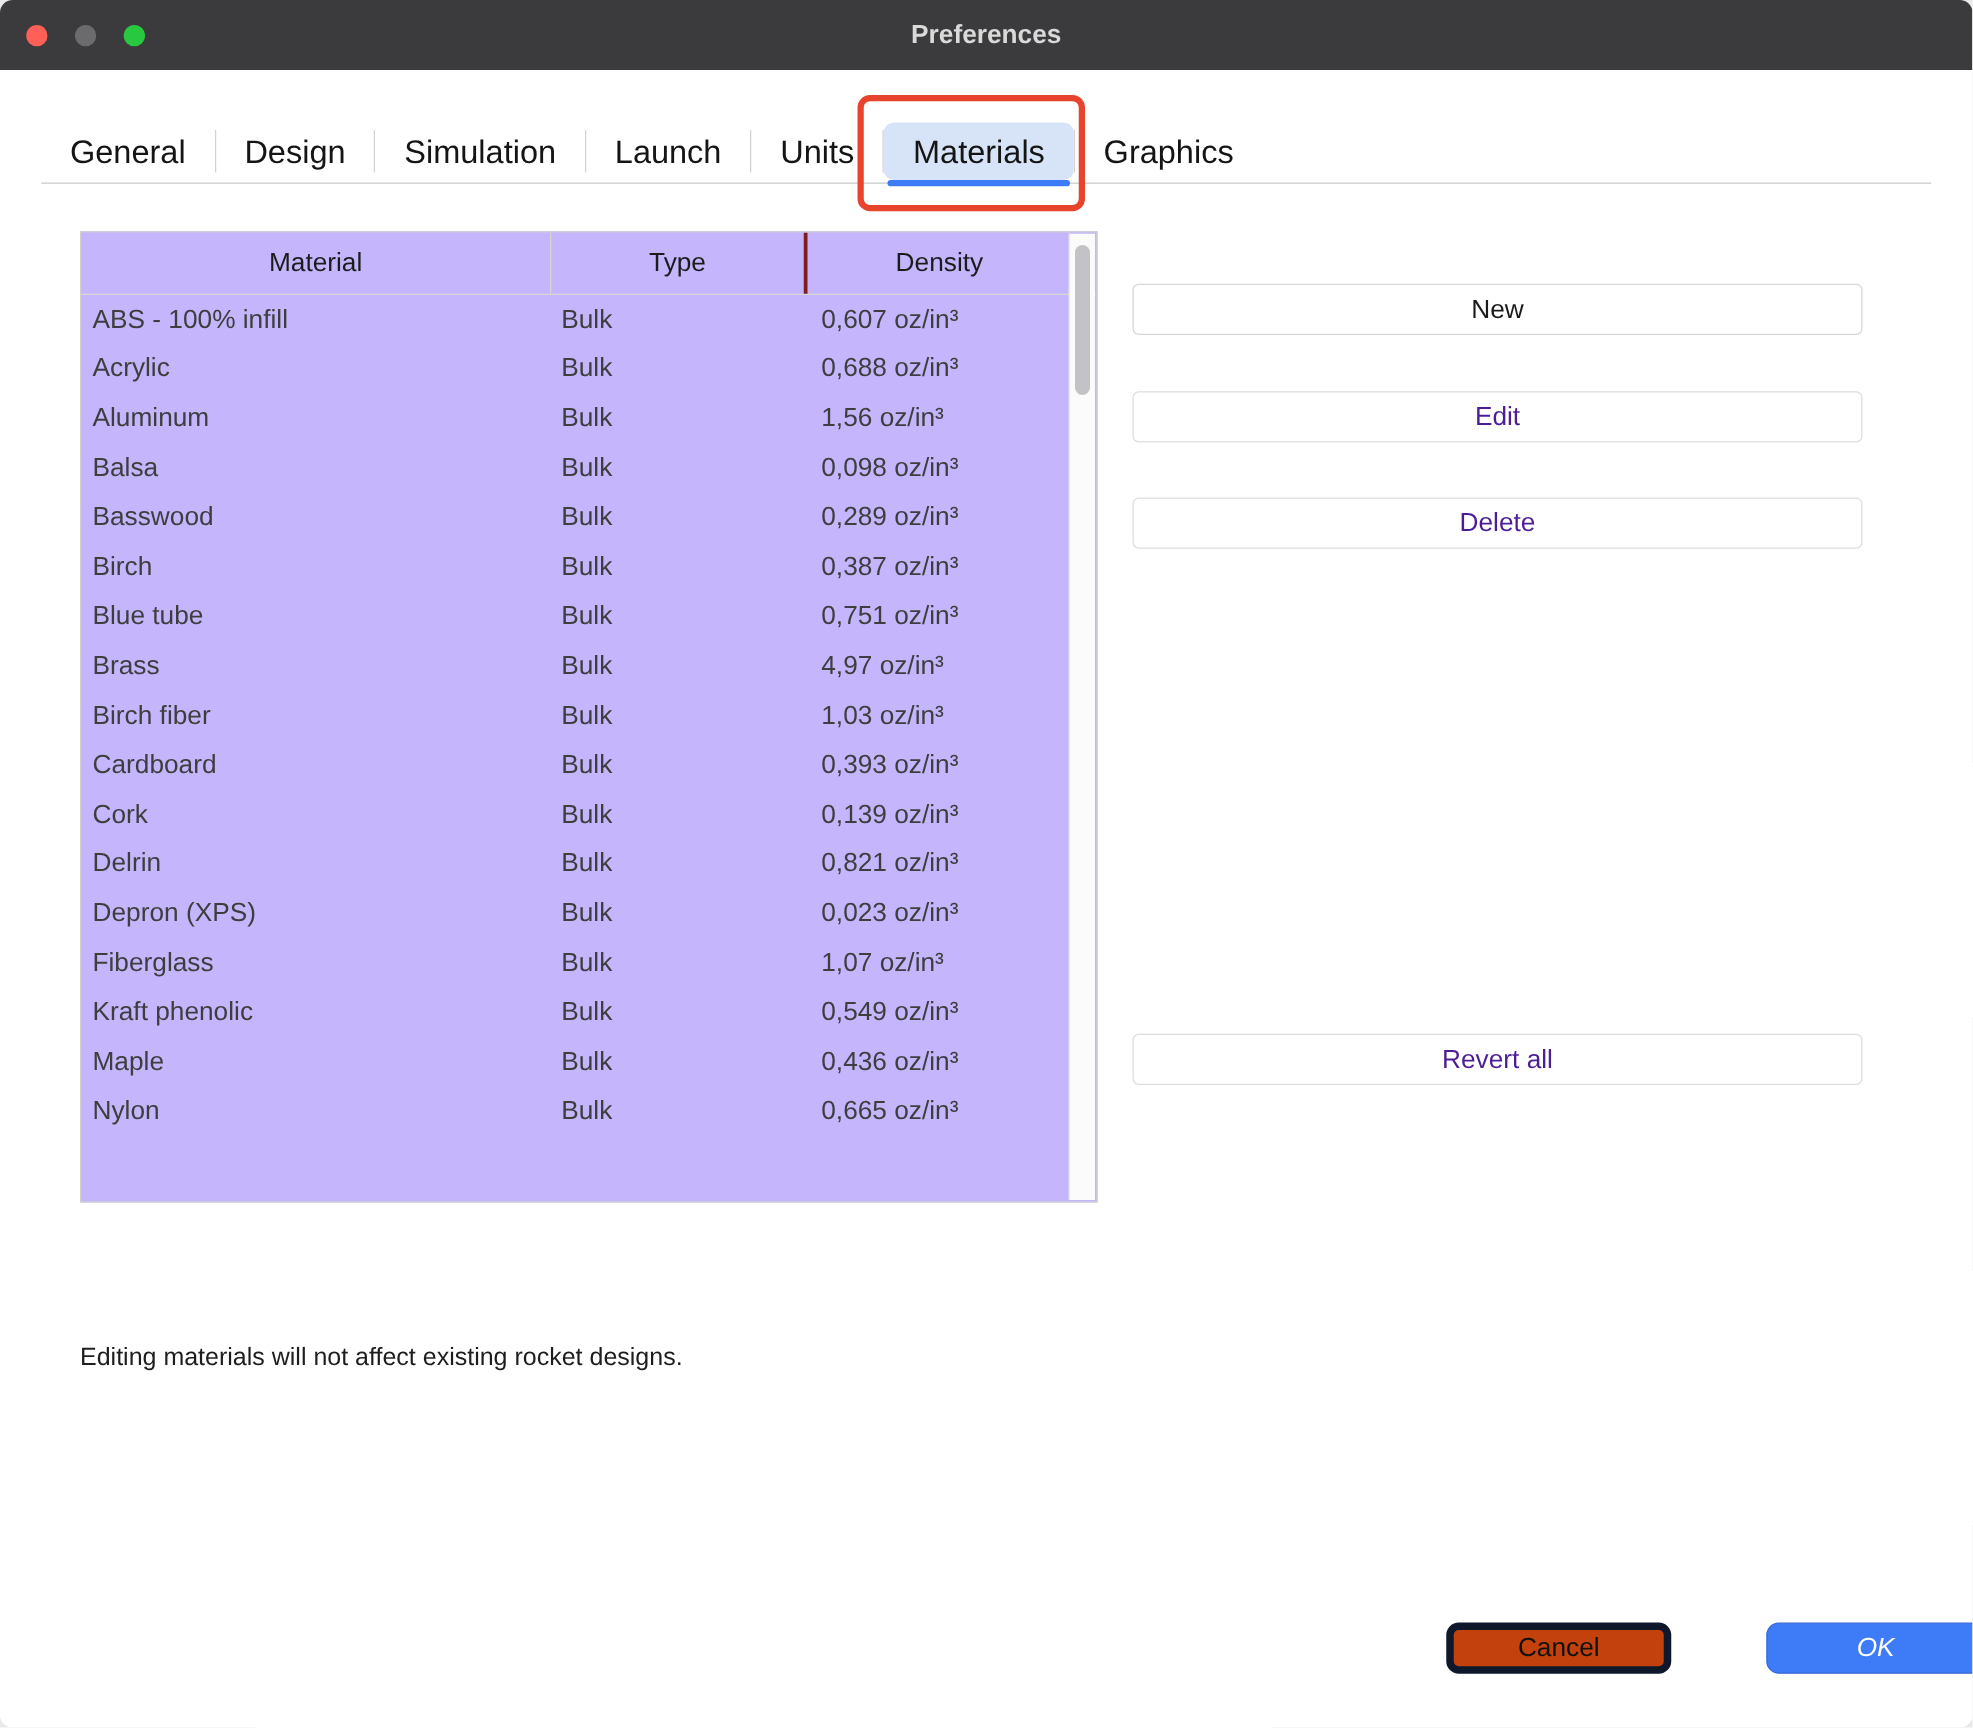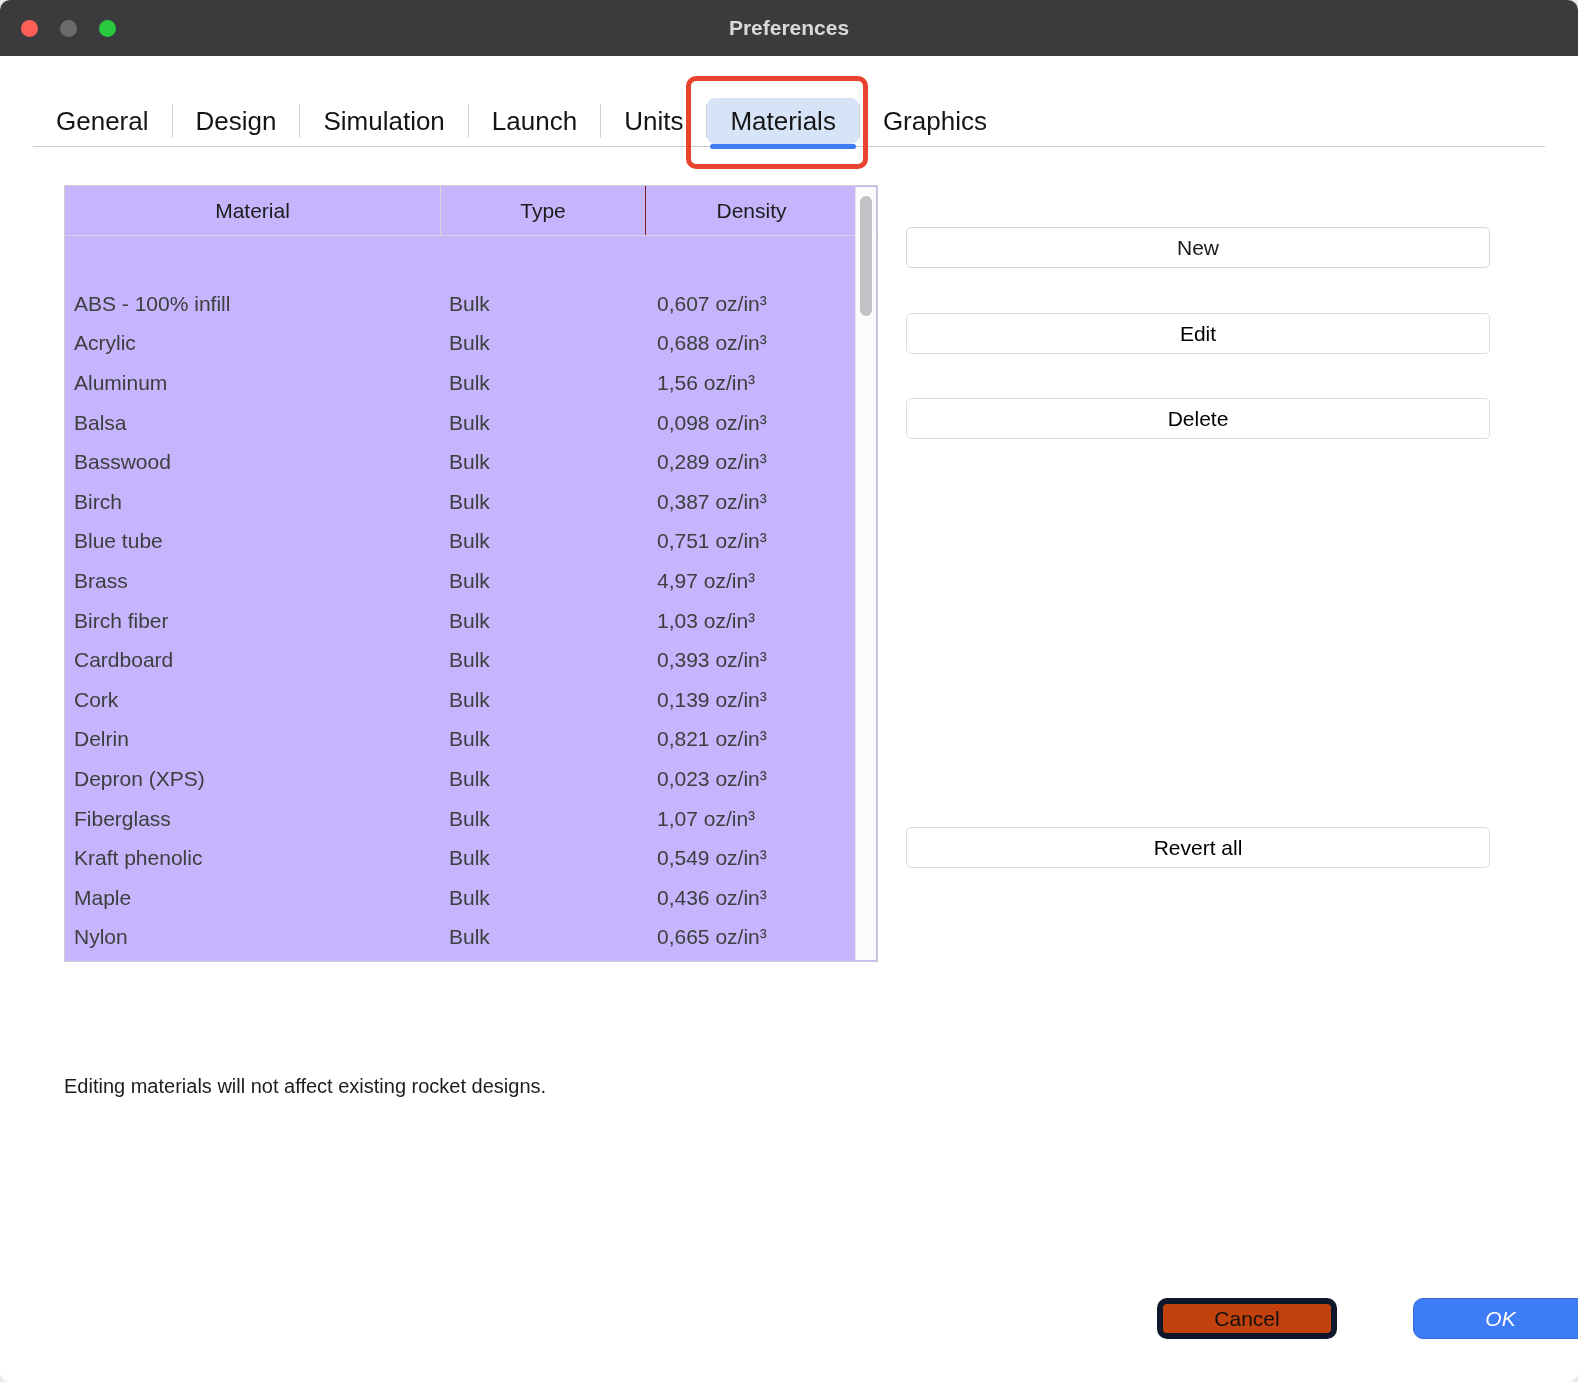--- a/index.html
+++ b/index.html
@@ -115,23 +115,23 @@
     border-bottom: 1px solid #d6d6d6;
   }
   .th {
     display: flex;
     align-items: center;
     justify-content: center;
     font-size: 21px;
     color: #1c1c1c;
   }
   .th.c0 { width: 376px; border-right: 1px solid #d6d6d6; }
-  .th.c1 { width: 205px; border-right: 1px solid #7f1d1d; }
+  .th.c1 { width: 205px; border-right: 3px solid #7f1d1d; }
   .th.c2 { flex: 1; padding-right: 20px; }
-  .tbody { height: 671px; overflow: hidden; margin-top: 48px; }
+  .tbody { height: 671px; overflow: hidden; }
   .trow {
     display: flex;
     height: 39.6px;
     align-items: center;
     font-size: 21px;
     color: #3e3e3e;
   }
   .td.c0 { width: 376px; padding-left: 9px; }
   .td.c1 { width: 205px; padding-left: 8px; }
   .td.c2 { flex: 1; padding-left: 11px; }
@@ -162,21 +162,21 @@
     width: 584px;
     height: 41px;
     border: 1px solid #d6d6d6;
     border-radius: 5px;
     background: #ffffff;
     font-family: inherit;
     font-size: 21px;
     color: #1a1a1a;
   }
   .side-btn:disabled {
-    color: #000000;
+    color: #4c1d95;
     border-color: #dddddd;
   }
   .btn-new    { top: 227px; }
   .btn-edit   { top: 313px; }
   .btn-delete { top: 398px; }
   .btn-revert { top: 827px; }
 
   
   .footer-note {
     position: absolute;

